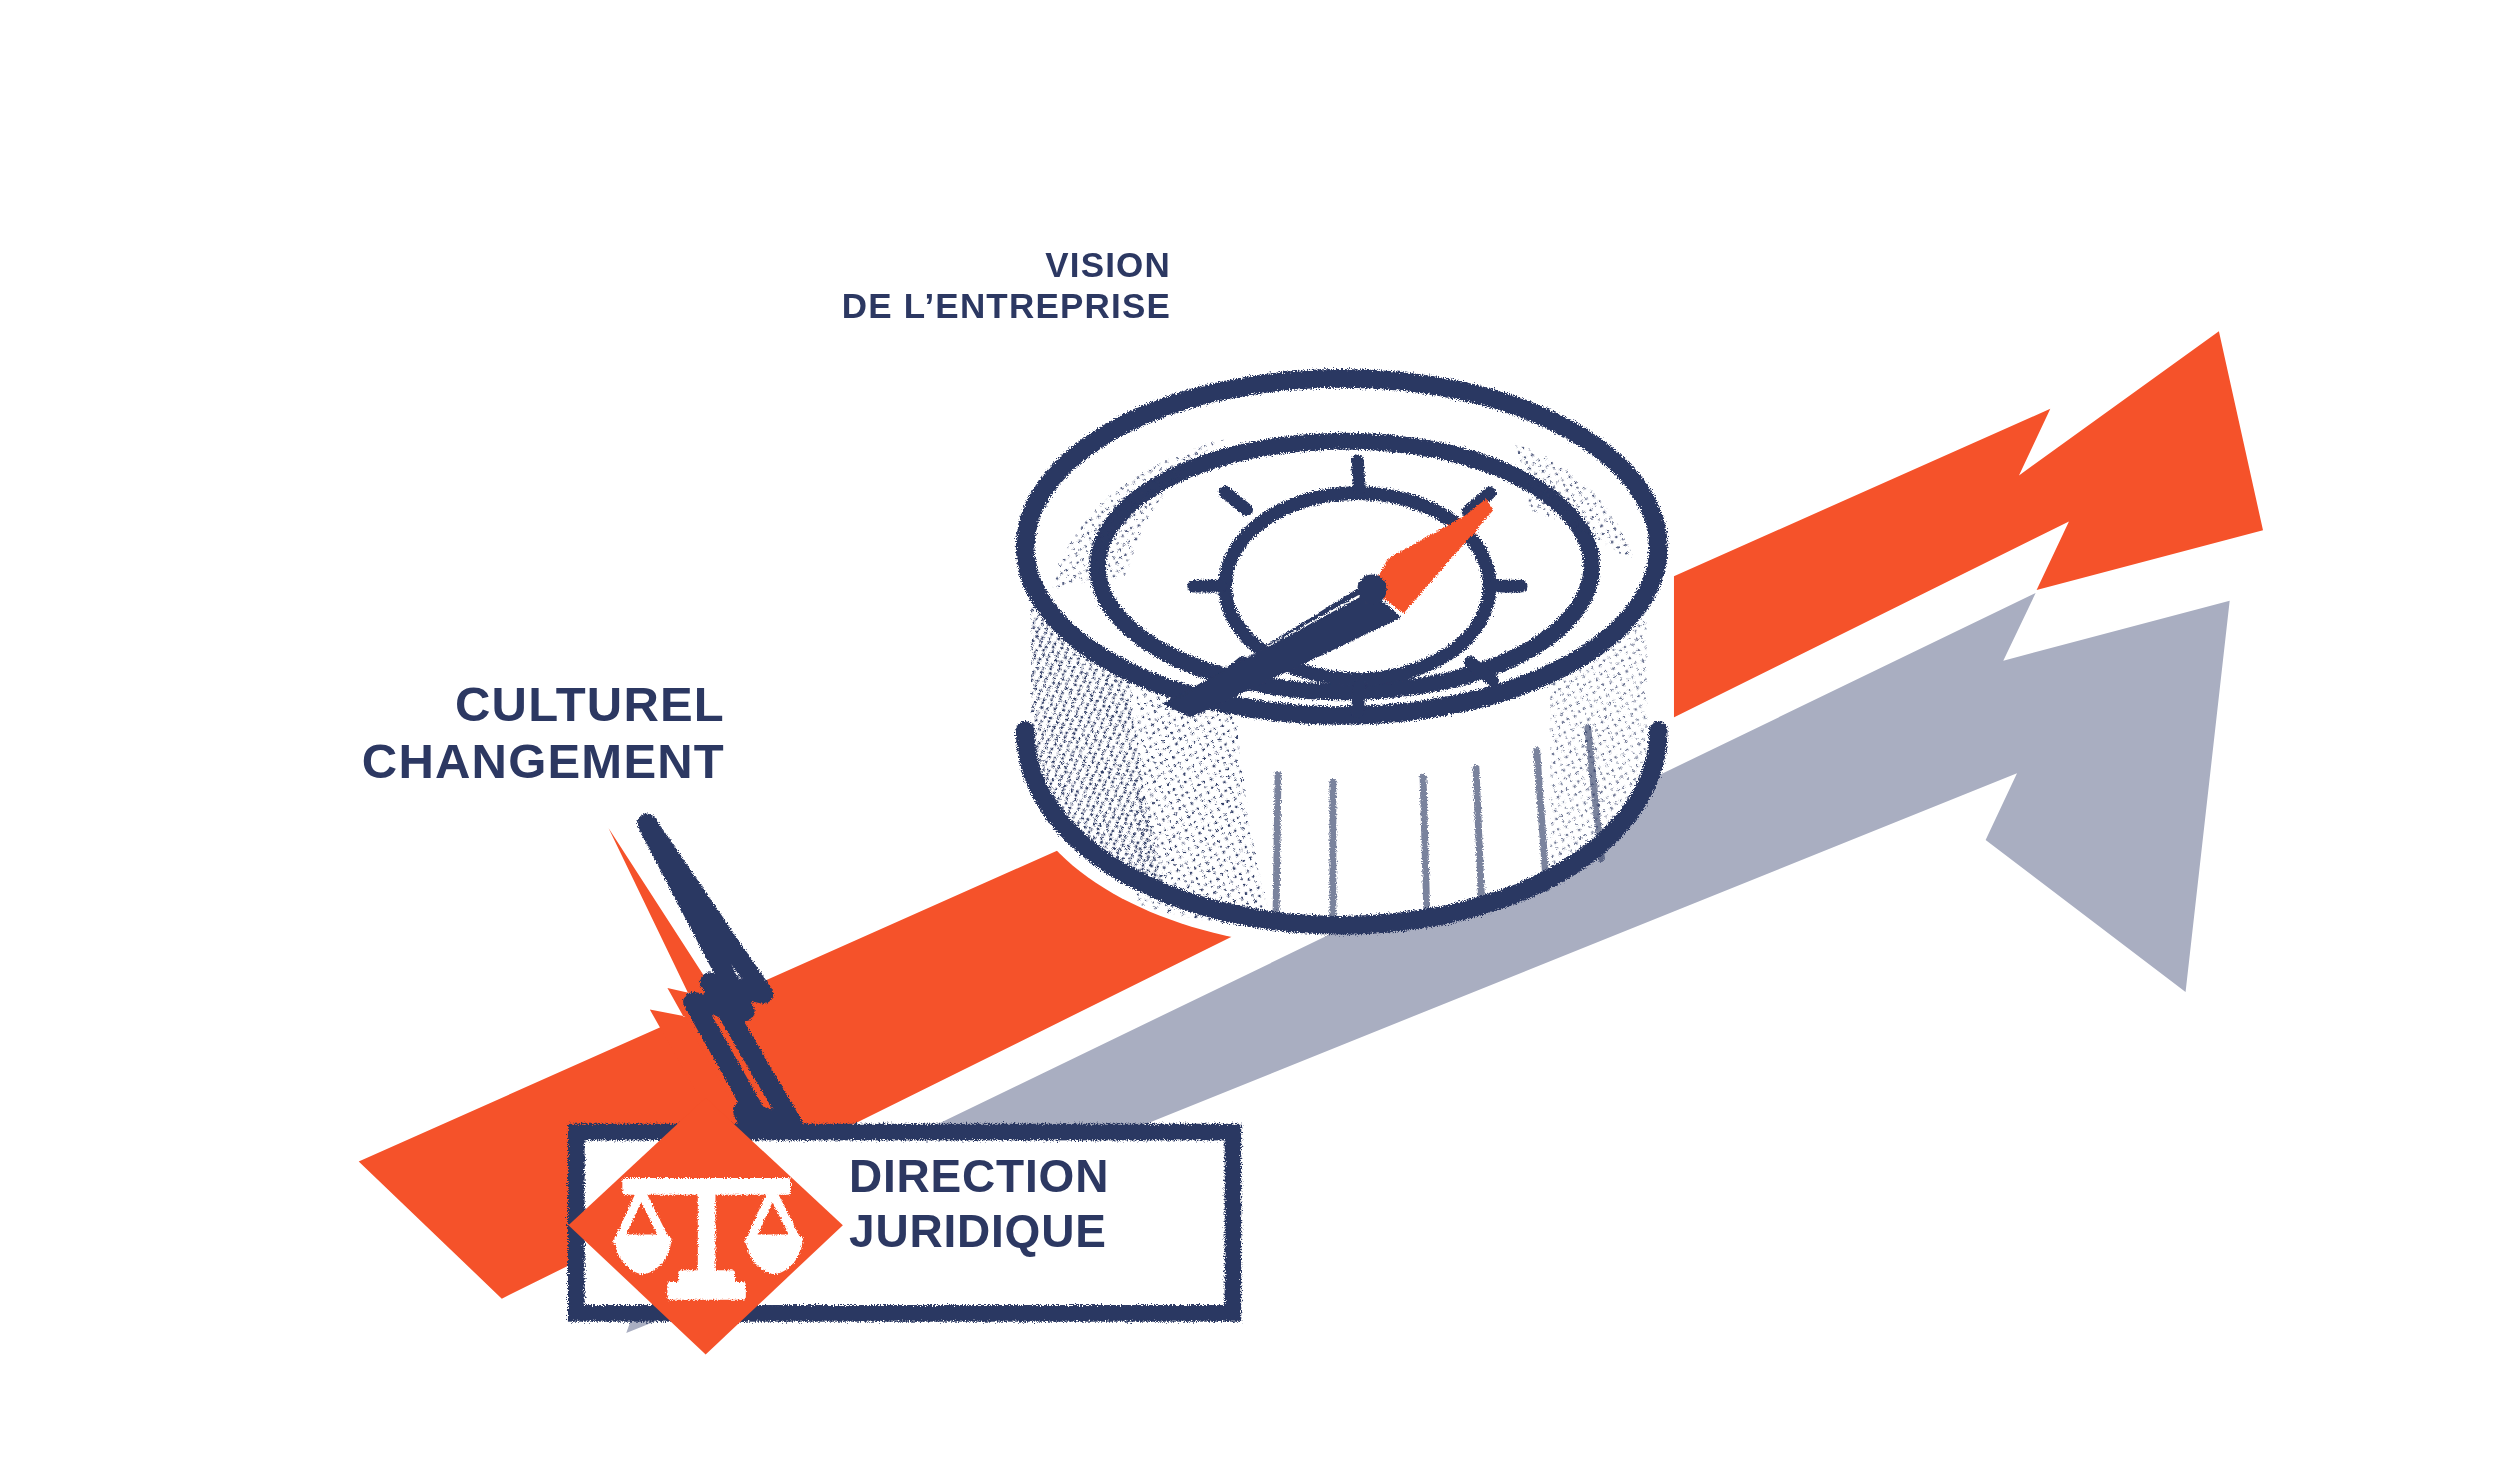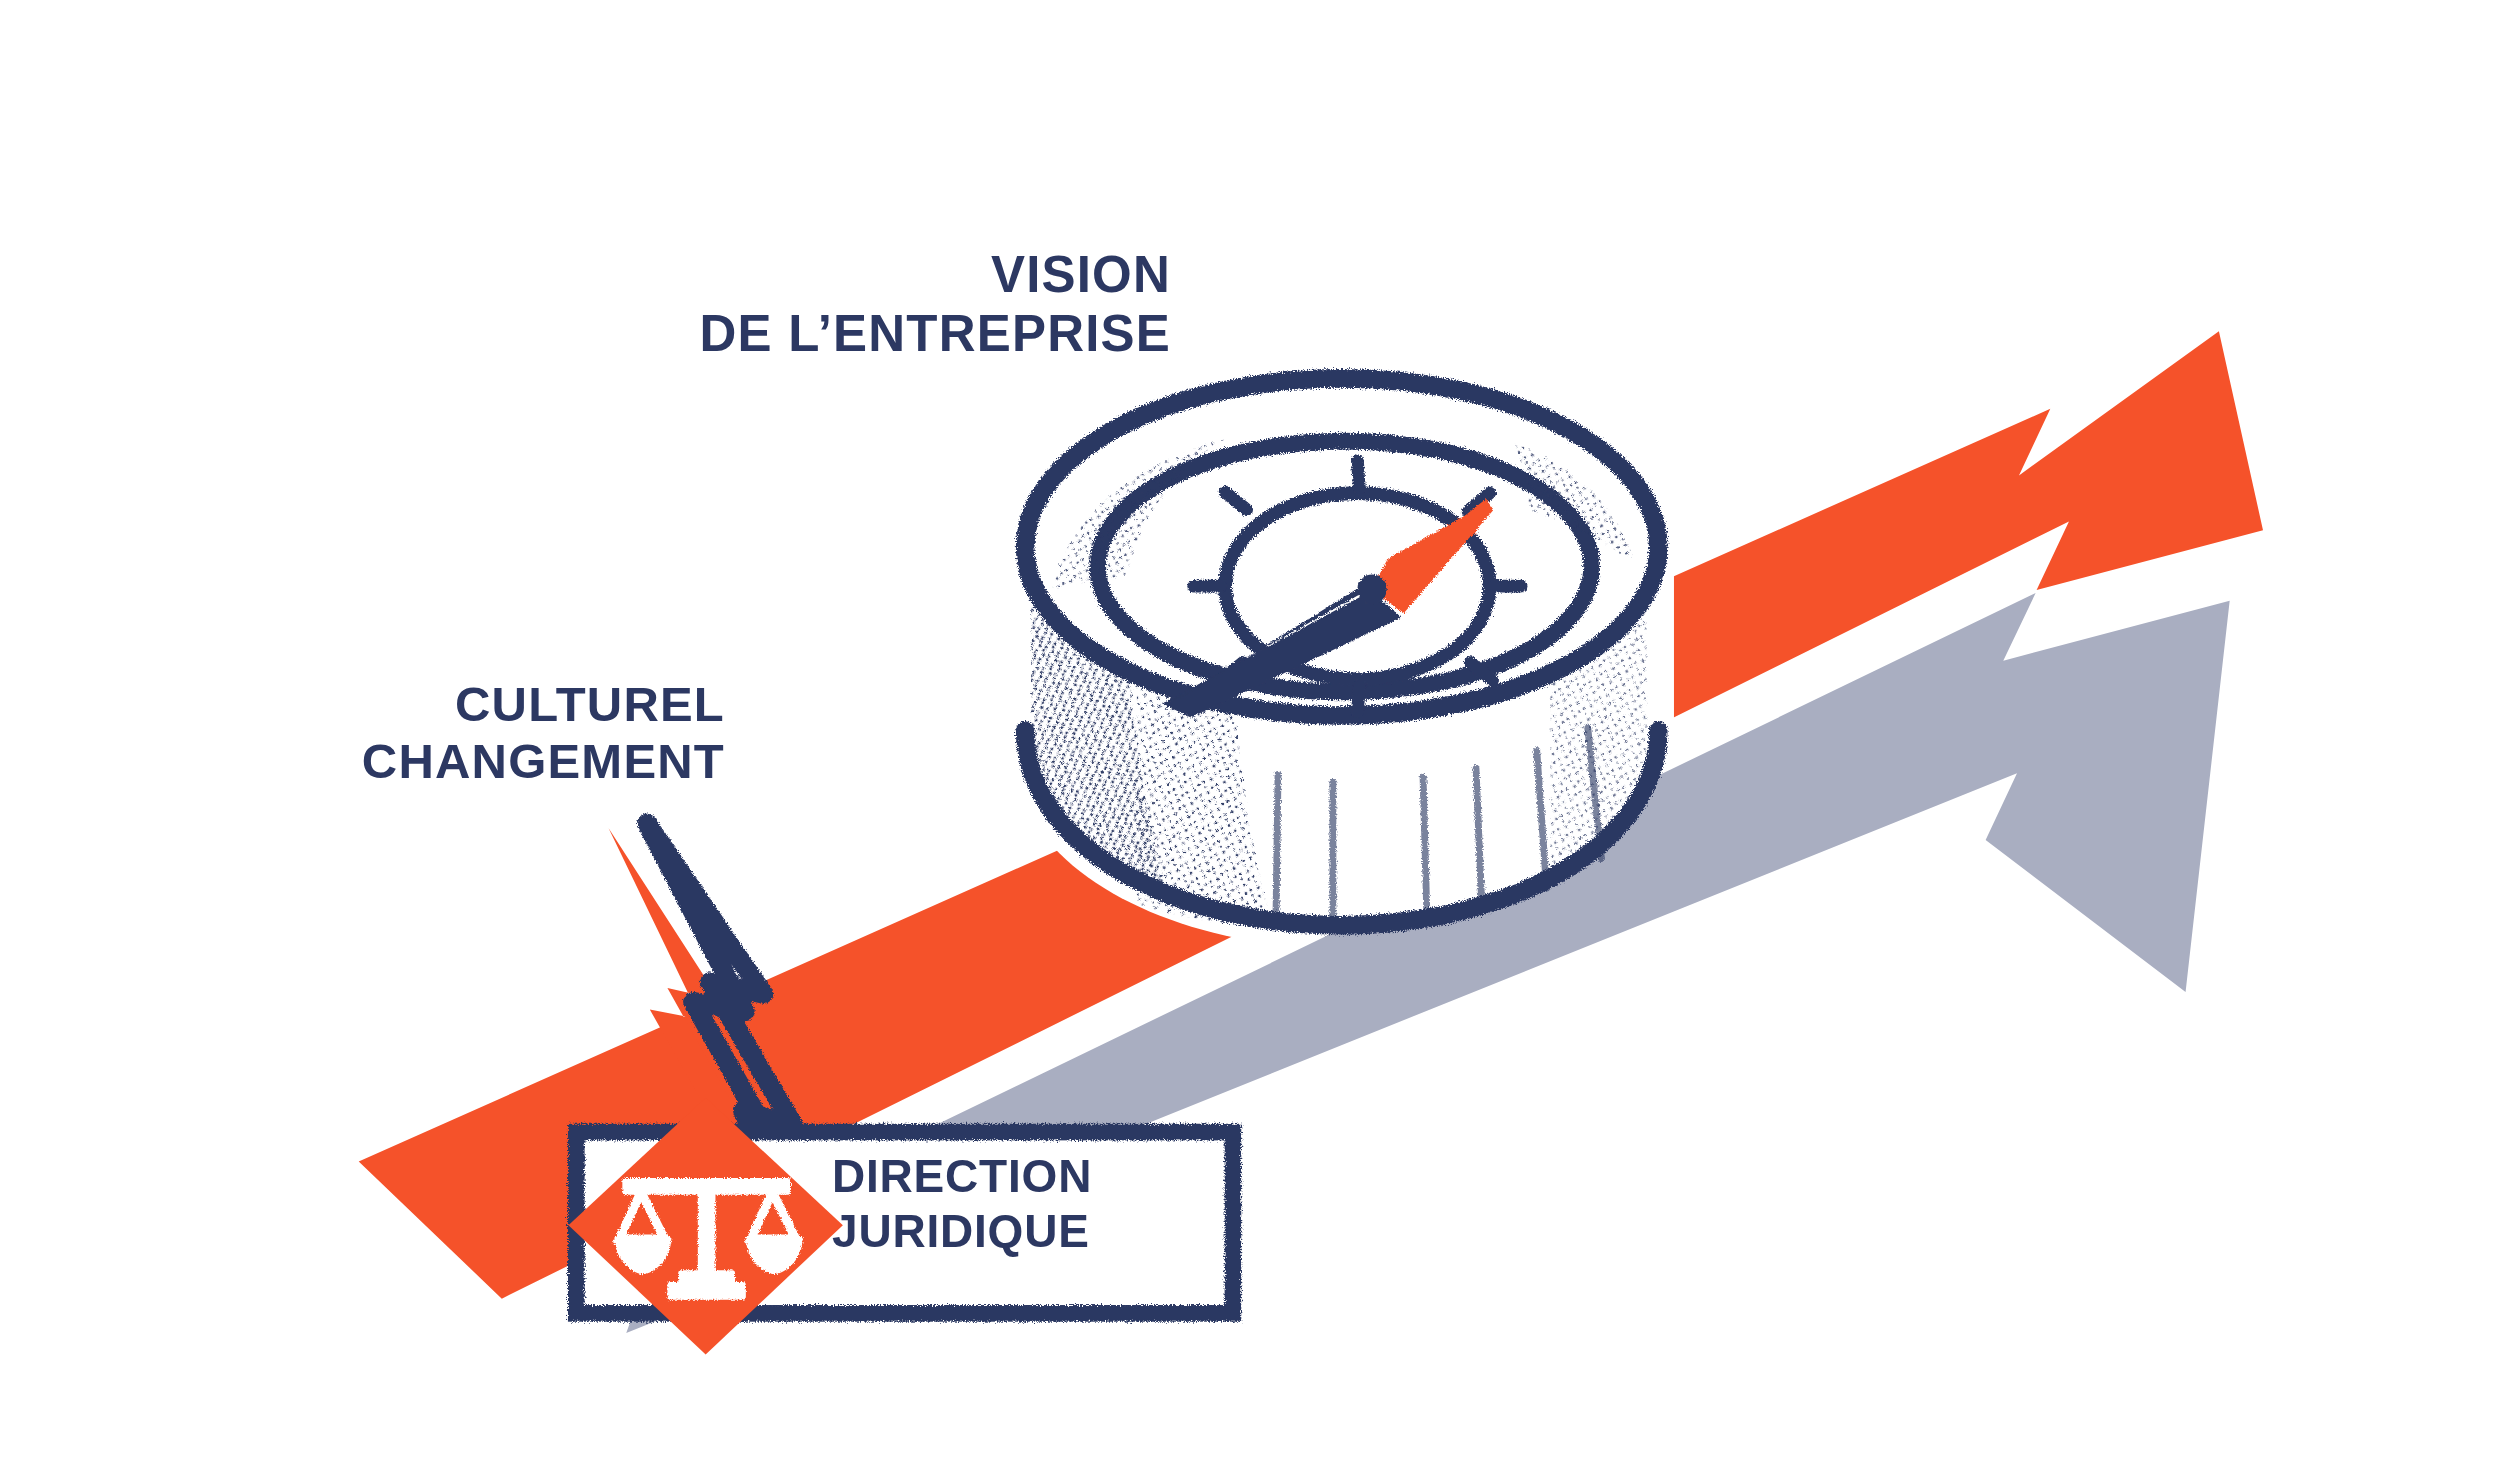--- a/index.html
+++ b/index.html
@@ -30,42 +30,42 @@
     font-weight: 700;
     letter-spacing: 0.5px;
     line-height: 1.16;
     text-transform: uppercase;
     white-space: nowrap;
   }
   #label-vision {
     right: 2509px;
     top: 247px;
     text-align: right;
-    font-size: 51px;
+    font-size: 35px;
     letter-spacing: 1.2px;
   }
   #label-vision {
     left: auto;
     right: 1338px;
     top: 245px;
   }
   #label-change {
     left: auto;
     right: 1784px;
     top: 676px;
     text-align: right;
     font-size: 49px;
     letter-spacing: 1.2px;
   }
   .label .line { display: block; }
 
   
   #dj-block {
     position: absolute;
-    left: 567px;
+    left: 584px;
     top: 1122px;
     width: 676px;
     height: 196px;
   }
   #dj-text {
     position: absolute;
     left: 265px;
     top: 27.4px;
     color: #2C3862;
     font-weight: 700;

